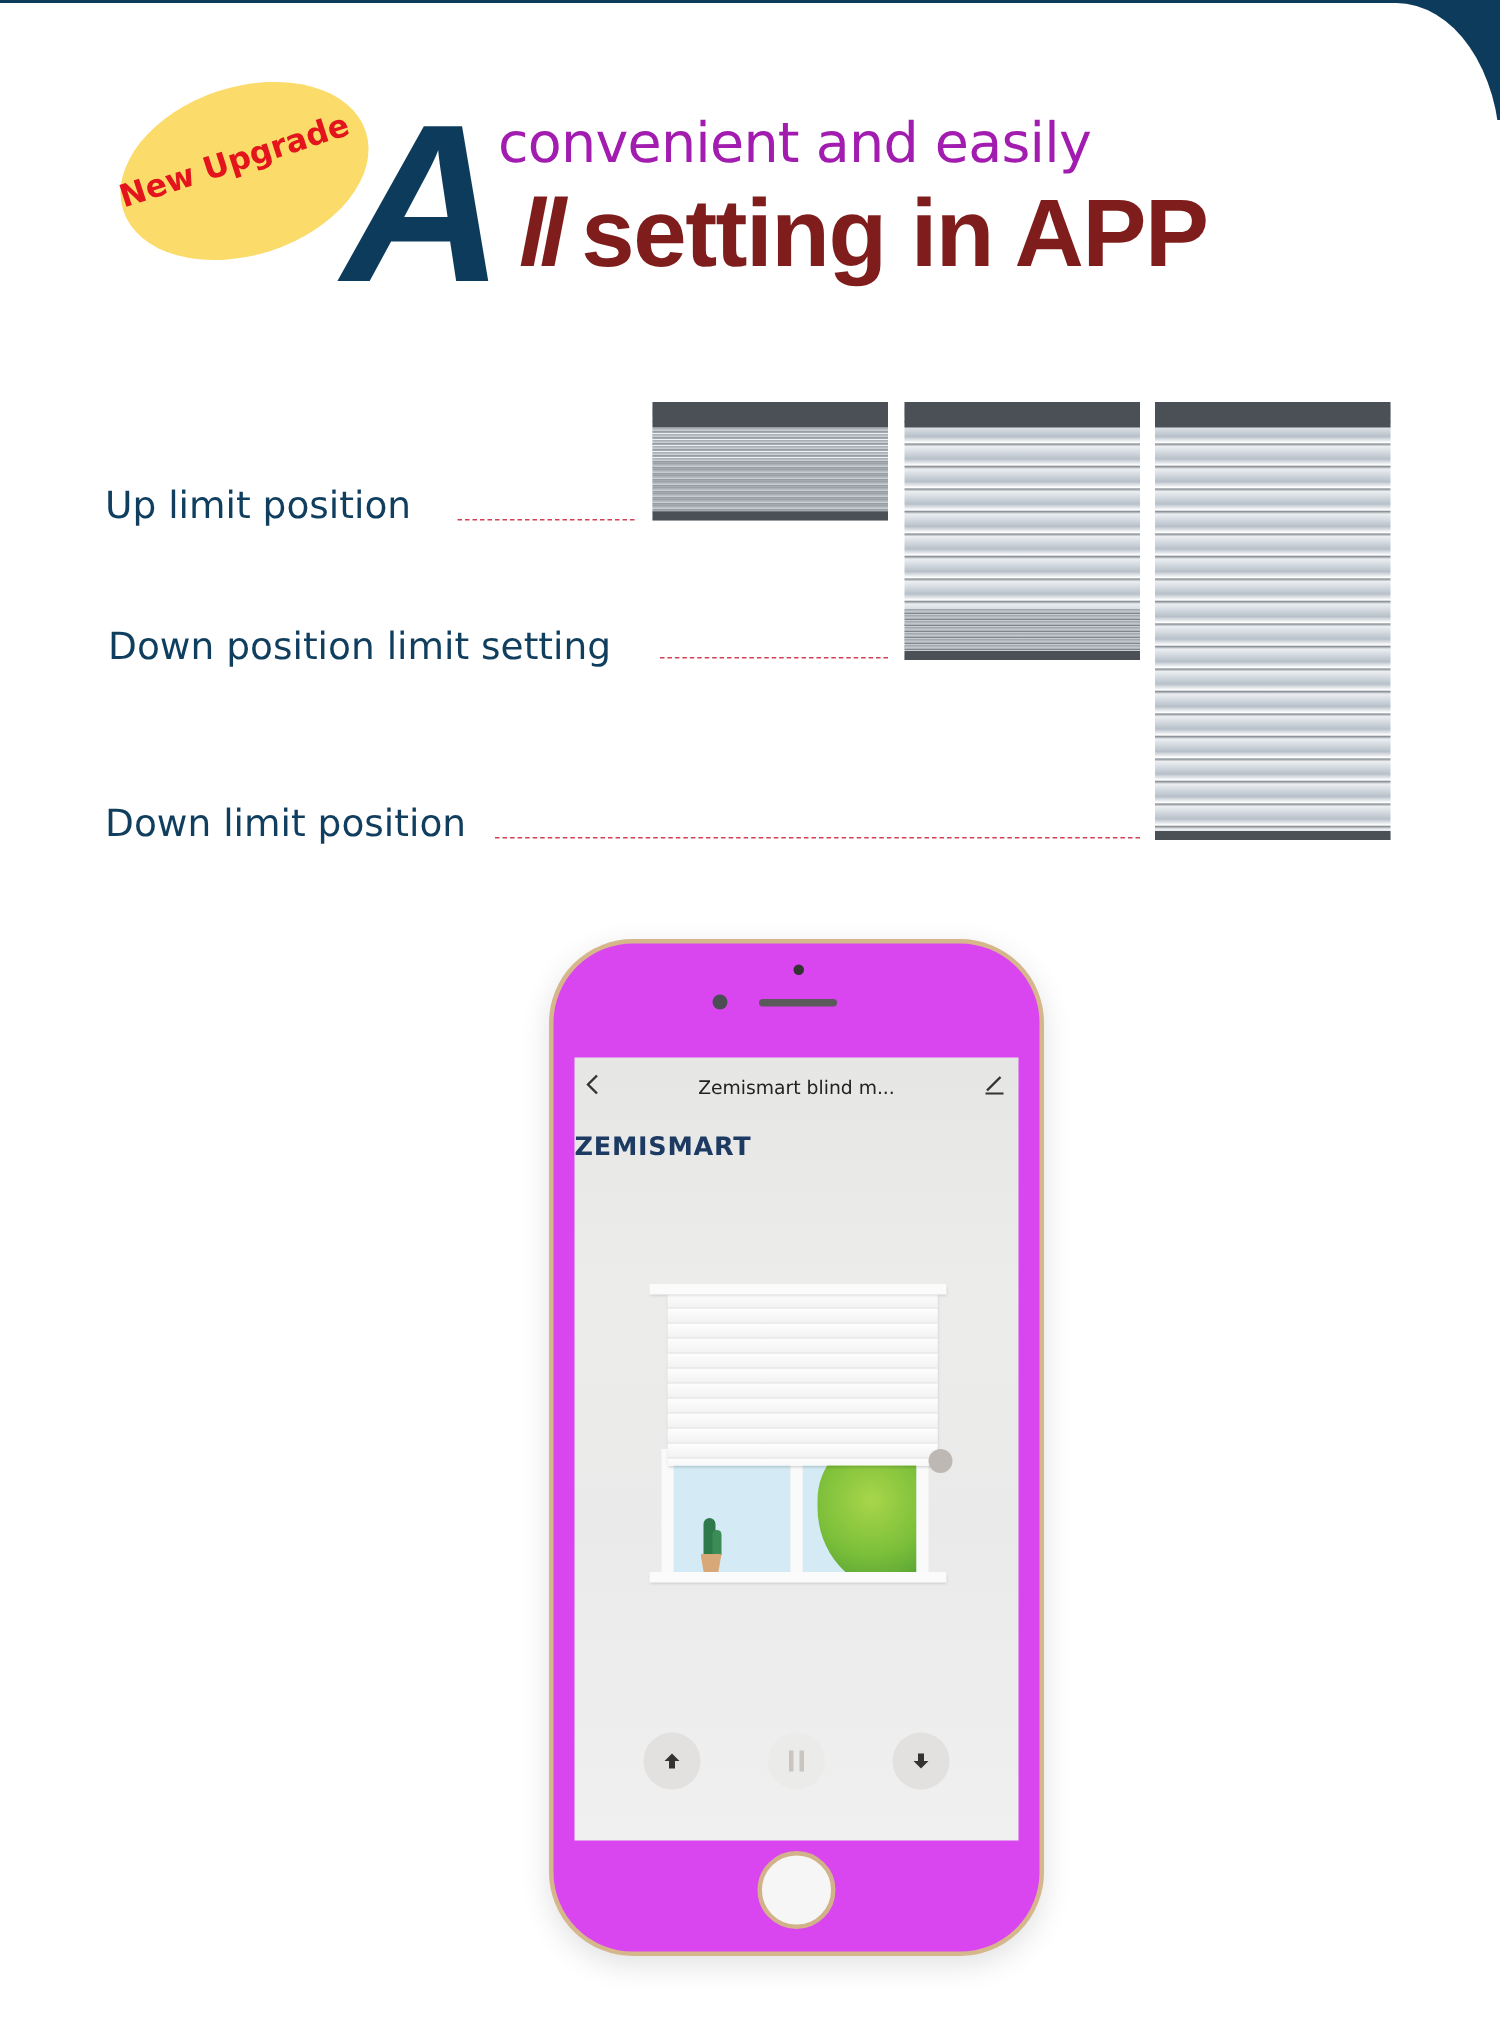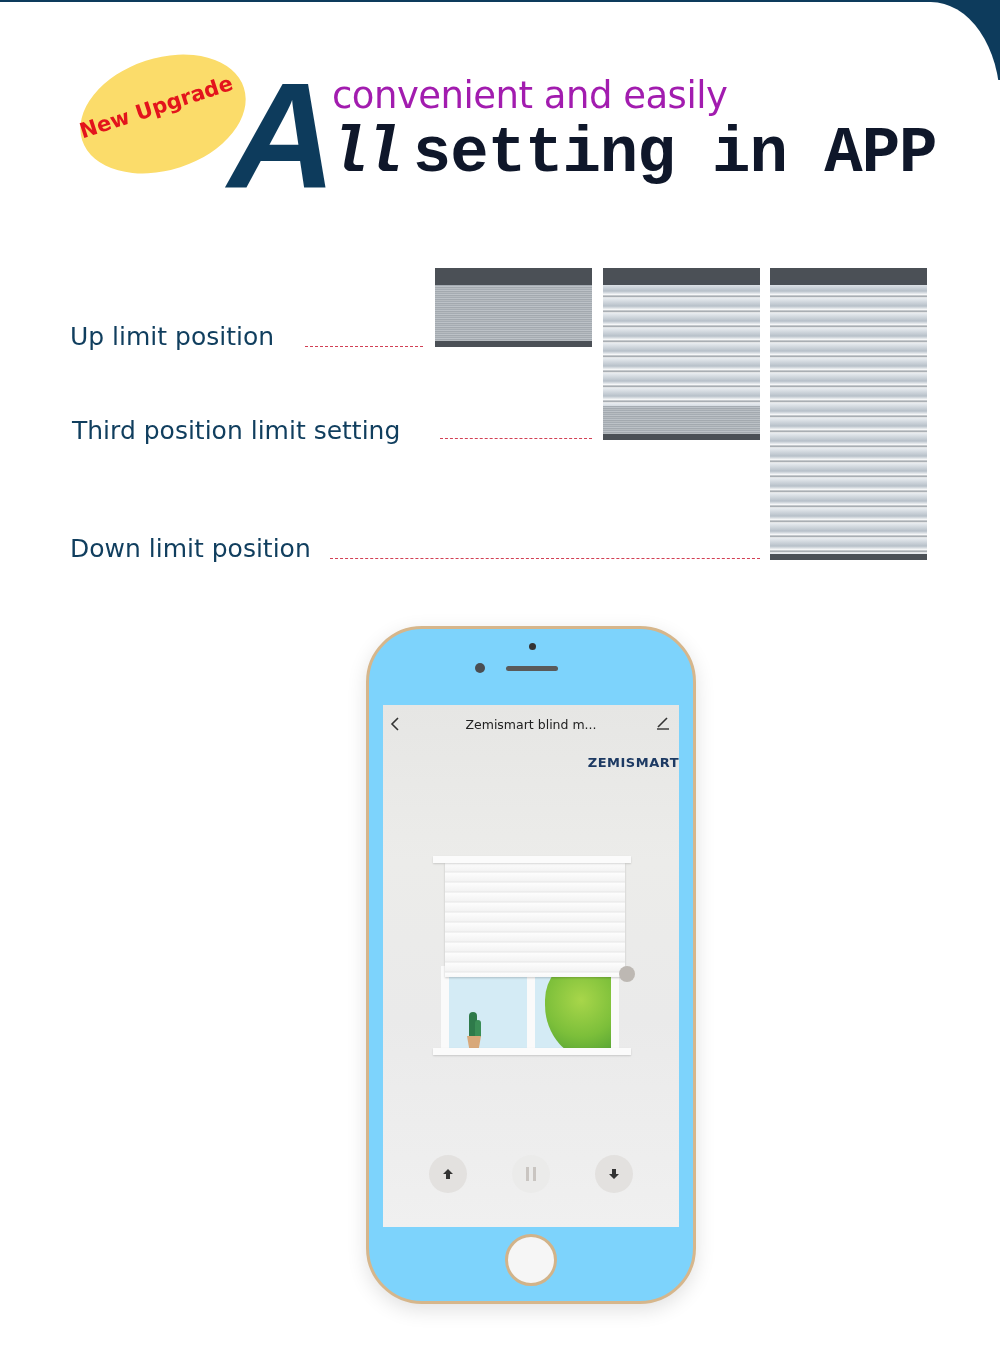--- a/index.html
+++ b/index.html
@@ -6,42 +6,42 @@
   body { width: 1000px; height: 1355px; background: #ffffff; position: relative; overflow: hidden; font-family: "DejaVu Sans", sans-serif; }
 
   .top-band { position: absolute; left: 0; top: 0; width: 1000px; height: 80px; background: #0d3b5c; }
   .top-band-mask { position: absolute; left: 0; top: 2px; width: 1000px; height: 100px; background: #fff; border-top-right-radius: 90px 130px; right: 0; }
 
   .badge { position: absolute; left: 78px; top: 58px; width: 170px; height: 112px; border-radius: 50%; background: #fbdc6a; transform: rotate(-18deg); }
   .badge-text { position: absolute; left: 76px; top: 92px; width: 180px; font-family: "DejaVu Sans", sans-serif; font-weight: bold; font-size: 21px; color: #e3141c; transform: rotate(-18deg); white-space: nowrap; }
 
   .big-a { position: absolute; left: 228px; top: 60px; font-family: "Liberation Sans", sans-serif; font-weight: bold; font-style: italic; font-size: 150px; color: #0d3b5c; line-height: 1; letter-spacing: -8px; }
   .subtitle { position: absolute; left: 332px; top: 74px; font-family: "DejaVu Sans", sans-serif; font-size: 37px; color: #a21caf; letter-spacing: -0.5px; }
-  .title-rest { position: absolute; left: 330px; top: 118px; font-family: Liberation Mono, monospace; font-weight: bold; font-size: 64px; color: #0f172a; white-space: nowrap; letter-spacing: -1px; }
+  .title-rest { position: absolute; left: 346px; top: 118px; font-family: Liberation Sans, sans-serif; font-weight: bold; font-size: 64px; color: #7f1d1d; white-space: nowrap; letter-spacing: -1px; }
   .title-rest .ll { font-style: italic; letter-spacing: -4px; margin-right: 14px; }
 
   .limit-label { position: absolute; font-family: "DejaVu Sans", sans-serif; font-size: 25px; color: #103e5e; white-space: nowrap; }
   .dash { position: absolute; height: 0; border-top: 1.5px dashed #d24055; }
 
   .blind { position: absolute; background: repeating-linear-gradient(to bottom, #e9edf1 0px, #b7c0c9 8px, #ffffff 12px, #8c939a 13px, #ffffff 15px); }
   .blind .head { position: absolute; left: 0; top: 0; width: 100%; height: 17px; background: #4b5056; }
   .blind .foot { position: absolute; left: 0; bottom: 0; width: 100%; height: 6px; background: #4b5056; }
   .blind .stack { position: absolute; left: 0; width: 100%; background: repeating-linear-gradient(to bottom, #9aa1a8 0px, #c8cdd2 2px, #7e858c 3px, #eef1f3 4px); }
 
-  .phone { position: absolute; left: 366px; top: 626px; width: 330px; height: 678px; border-radius: 56px; background: #7dd3fc; border: 3px solid #d6b68b; box-shadow: 0 6px 20px rgba(0,0,0,0.12); }
+  .phone { position: absolute; left: 366px; top: 626px; width: 330px; height: 678px; border-radius: 56px; background: #d946ef; border: 3px solid #d6b68b; box-shadow: 0 6px 20px rgba(0,0,0,0.12); }
   .speaker { position: absolute; left: 137px; top: 37px; width: 52px; height: 5px; border-radius: 3px; background: #5a5a5a; }
   .camera { position: absolute; left: 106px; top: 34px; width: 10px; height: 10px; border-radius: 50%; background: #4a4e52; }
   .sensor { position: absolute; left: 160px; top: 14px; width: 7px; height: 7px; border-radius: 50%; background: #333; }
   .screen { position: absolute; left: 14px; top: 76px; width: 296px; height: 522px; background: linear-gradient(180deg, #e6e6e4 0%, #ececea 30%, #eaeaea 60%, #f0f0f0 100%); overflow: hidden; }
   .home { position: absolute; left: 136px; top: 605px; width: 52px; height: 52px; border-radius: 50%; border: 3px solid #d2b389; background: #f6f6f6; }
 
   .nav-back { position: absolute; left: 6px; top: 10px; font-size: 18px; color: #333; width: 20px; height: 20px; }
   .nav-title { position: absolute; left: 0; width: 296px; top: 12px; text-align: center; font-family: "DejaVu Sans", sans-serif; font-size: 12.5px; color: #222; }
   .nav-edit { position: absolute; left: 272px; top: 10px; width: 18px; height: 18px; }
-  .brand { position: absolute; left: 0; width: 296px; top: 50px; text-align: right; font-family: "DejaVu Sans", sans-serif; font-weight: bold; font-size: 13px; color: #1d3a63; letter-spacing: 0.5px; }
+  .brand { position: absolute; left: 0; width: 296px; top: 50px; text-align: left; font-family: "DejaVu Sans", sans-serif; font-weight: bold; font-size: 17px; color: #1d3a63; letter-spacing: 0.5px; }
 
   .win-frame { position: absolute; left: 50px; top: 151px; width: 198px; height: 200px; }
   .rail { position: absolute; left: 0; top: 0; width: 198px; height: 7px; background: #fbfbfb; box-shadow: 0 1px 2px rgba(0,0,0,0.15); }
   .glass-l { position: absolute; left: 16px; top: 110px; width: 78px; height: 82px; background: #d4ebf5; }
   .glass-r { position: absolute; left: 102px; top: 110px; width: 76px; height: 82px; background: #d4ebf5; overflow: hidden; }
   .tree { position: absolute; left: 10px; top: -6px; width: 90px; height: 100px; border-radius: 40% 10% 10% 55%; background: radial-gradient(circle at 40% 40%, #a8d64a 0%, #7cbf3a 45%, #4f9e33 80%); }
   .mullion { position: absolute; left: 94px; top: 110px; width: 8px; height: 82px; background: #fafafa; }
   .frame-l { position: absolute; left: 8px; top: 110px; width: 8px; height: 82px; background: #fafafa; }
   .frame-r { position: absolute; left: 178px; top: 110px; width: 8px; height: 82px; background: #fafafa; }
   .sill { position: absolute; left: 0; top: 192px; width: 198px; height: 7px; background: #fbfbfb; box-shadow: 0 1px 2px rgba(0,0,0,0.15); }
@@ -63,21 +63,21 @@
 <div class="badge"></div>
 <div class="badge-text">New Upgrade</div>
 
 <div class="big-a">A</div>
 <div class="subtitle">convenient and easily</div>
 <div class="title-rest"><span class="ll">ll</span><span>setting in APP</span></div>
 
 <div class="limit-label" style="left:70px; top:322px;">Up limit position</div>
 <div class="dash" style="left:305px; top:346px; width:118px;"></div>
 
-<div class="limit-label" style="left:72px; top:416px;">Third position limit setting</div>
+<div class="limit-label" style="left:72px; top:416px;">Down position limit setting</div>
 <div class="dash" style="left:440px; top:438px; width:152px;"></div>
 
 <div class="limit-label" style="left:70px; top:534px;">Down limit position</div>
 <div class="dash" style="left:330px; top:558px; width:430px;"></div>
 
 <div class="blind" style="left:435px; top:268px; width:157px; height:79px;">
   <div class="stack" style="top:17px; height:56px;"></div>
   <div class="head"></div>
   <div class="foot"></div>
 </div>

